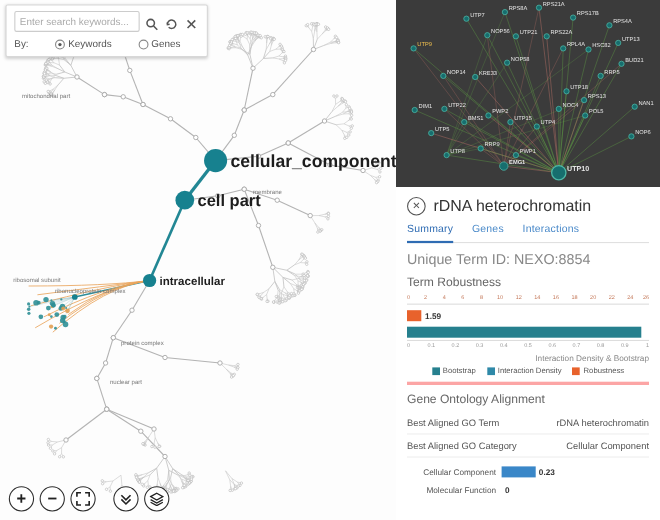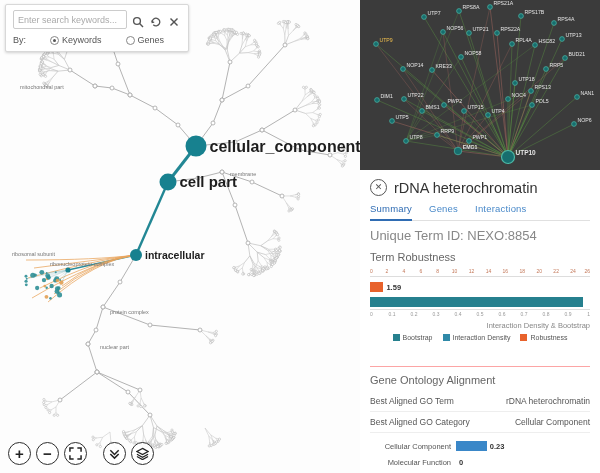--- a/index.html
+++ b/index.html
@@ -36,21 +36,21 @@
   .details-panel{position:absolute;left:360px;top:170px;width:240px;height:303px;background:#fff;padding:6px 10px 0;overflow:hidden}
   .dt-header{display:flex;align-items:center;gap:7px;padding:3px 0 7px}
   .close-btn{width:17px;height:17px;border:1.6px solid #555;border-radius:50%;color:#555;display:flex;align-items:center;
     justify-content:center;font-size:9px;line-height:1;cursor:pointer;flex:0 0 auto}
   .dt-title{font-size:14.5px;color:#333}
   .dt-tabs{display:flex;gap:17px;border-bottom:1px solid #e0e0e0}
   .dt-tab{font-size:9.5px;color:#4989c9;padding-bottom:5px;cursor:pointer;letter-spacing:.2px}
   .dt-tab.active{color:#2f6cb3;border-bottom:2px solid #2f6cb3;margin-bottom:-1px}
   .dt-termid{font-size:13px;color:#888;margin:7px 0 8px}
   .dt-section-h{font-size:11px;color:#666;margin:4px 0 5px}
-  .dt-section-h.hr{border-top:1px solid #fca5a5;padding-top:7px;margin-top:25px}
+  .dt-section-h.hr{border-top:3px solid #fca5a5;padding-top:7px;margin-top:6px}
 
   .rb-axis{position:relative;height:7px;font-size:5px;color:#999}
   .rb-axis.top{color:#c4795a}
   .rb-axis span{position:absolute;top:0;transform:translateX(-50%);white-space:nowrap}
   .rb-line{height:1px;background:#ddd;margin:1px 0}
   .rb-row{display:flex;align-items:flex-end;height:13px;margin:2px 0}
   .rb-bar{height:10px;flex:0 0 auto}
   .rb-val{font-size:7.5px;color:#333;margin-left:3px;font-weight:bold}
   .rb-caption{text-align:right;font-size:7.5px;color:#888;margin-top:3px}
   .rb-legend{display:flex;justify-content:center;gap:10px;font-size:7px;color:#555;margin:4px 0 2px}

